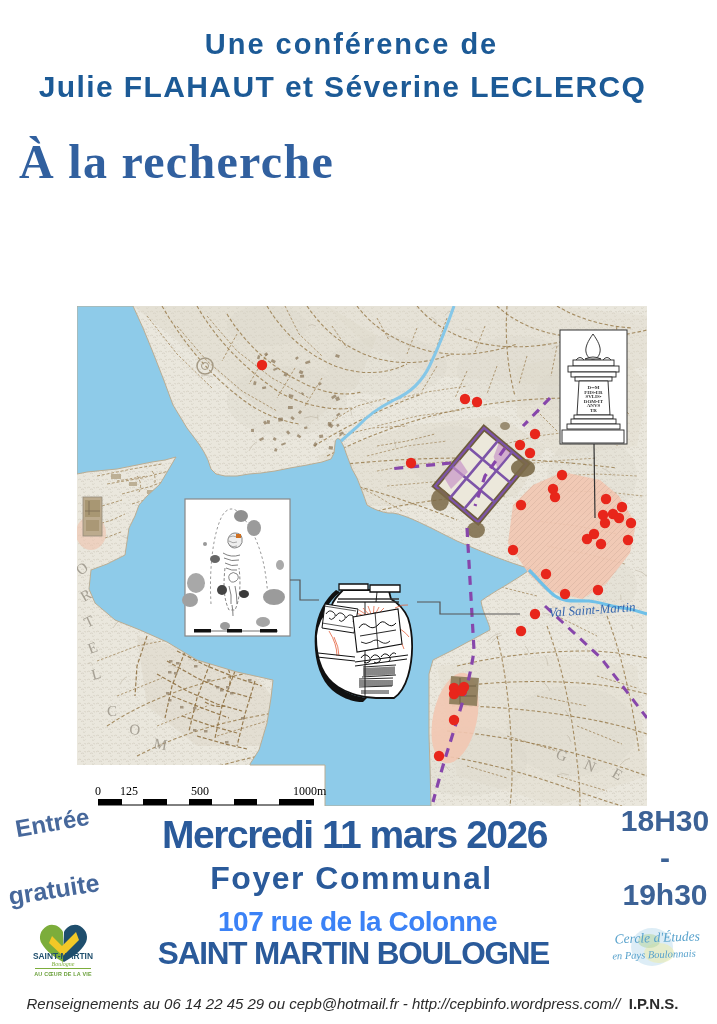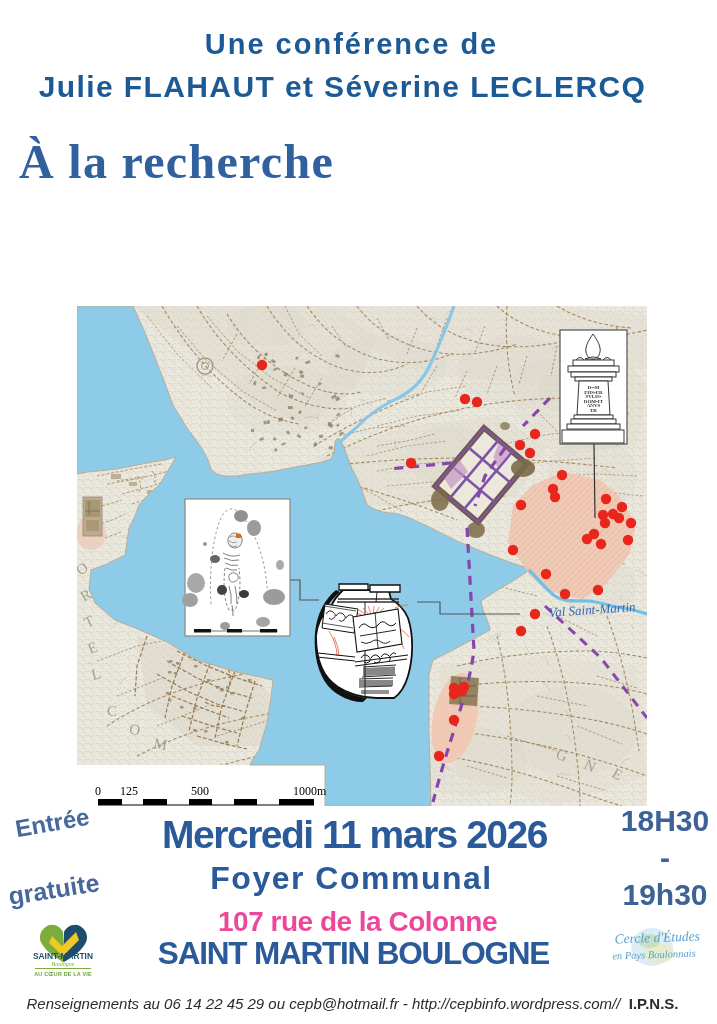--- a/index.html
+++ b/index.html
@@ -504,21 +504,21 @@
 </div>
 
 <div class="abs" style="top:809px;left:15px;font-size:24px;font-weight:bold;color:#47689b;transform:rotate(-10deg);">Entrée</div>
 
 <div class="abs" style="top:875px;left:8px;font-size:25px;font-weight:bold;color:#47689b;transform:rotate(-9deg);">gratuite</div>
 
 <div class="abs" style="top:813px;left:-4px;width:717px;text-align:center;font-size:39px;font-weight:bold;letter-spacing:-1.5px;color:#2a5a9a;">Mercredi 11 mars 2026</div>
 
 <div class="abs" style="top:860px;left:-7px;width:717px;text-align:center;font-size:32px;font-weight:bold;letter-spacing:1.5px;color:#2a5a9a;">Foyer Communal</div>
 
-<div class="abs" style="top:906px;left:-1px;width:717px;text-align:center;font-size:28px;font-weight:bold;letter-spacing:-0.5px;color:#ec4899;">107 rue de la Colonne</div>
+<div class="abs" style="top:906px;left:-1px;width:717px;text-align:center;font-size:28px;font-weight:bold;letter-spacing:-0.5px;color:#3b82f6;">107 rue de la Colonne</div>
 
 <div class="abs" style="top:935px;left:-5px;width:717px;text-align:center;font-size:31.5px;font-weight:bold;letter-spacing:-1.2px;color:#2a5a9a;">SAINT MARTIN BOULOGNE</div>
 
 <div class="abs" style="top:802px;left:607px;width:116px;text-align:center;font-size:30px;font-weight:bold;color:#3c6296;line-height:37px;">18H30<br>-<br>19h30</div>
 
 <div class="abs" style="top:923px;left:31px;width:64px;height:58px;">
 <svg width="64" height="58" viewBox="0 0 64 58" xmlns="http://www.w3.org/2000/svg">
 <path d="M32,9 C29,3 22,0 16,3 C9,7 7,15 11,21 C15,28 23,34 32,39 L33,38 Z" fill="#7cad3b"></path>
 <path d="M33,9 C36,3 43,0 49,3 C56,7 58,15 54,21 C50,28 42,34 33,39 L32,38 Z" fill="#1f4e6d"></path>
 <path d="M21,13 L31,23 L45,9 L48,17 L32,33 L18,20 Z" fill="#f2c827"></path>

